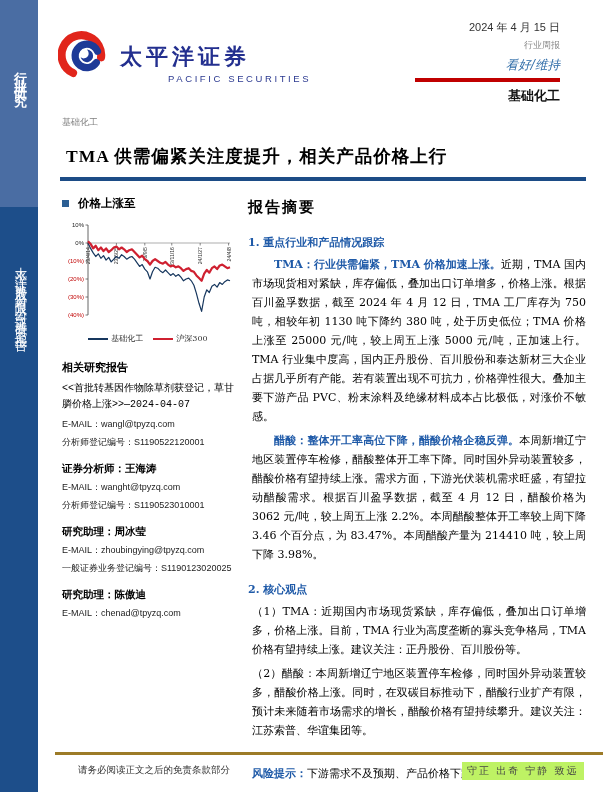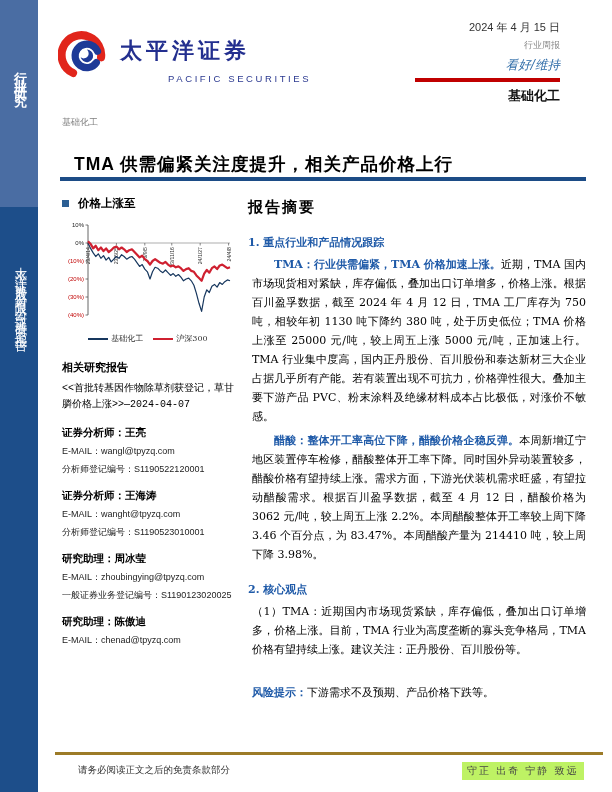--- a/index.html
+++ b/index.html
@@ -10,30 +10,30 @@
   .sb-top{position:absolute;left:0;top:0;width:38px;height:207px;background:#4a6da3;}
   .sb-bottom{position:absolute;left:0;top:207px;width:38px;height:585px;background:#1d4e8a;}
   .vtext{writing-mode:vertical-rl;color:#ffffff;font-family:"DejaVu Serif",serif;}
   .vt-top{position:absolute;left:11px;top:62px;font-size:13px;letter-spacing:7px;font-weight:bold;}
   .vt-bottom{position:absolute;left:12px;top:50px;font-size:12.5px;letter-spacing:4.5px;}
   
   .brand{position:absolute;left:58px;top:26px;display:flex;align-items:flex-end;}
   .brand svg{display:block;}
   .brand-text{margin-left:8px;}
   .brand-cn{font-size:22px;font-weight:bold;color:#232f8f;letter-spacing:4px;font-family:"DejaVu Serif",serif;}
-  .brand-en{font-size:9.5px;color:#2b3990;letter-spacing:2.6px;margin-top:7px;padding-left:48px;}
+  .brand-en{font-size:9.5px;color:#2b3990;letter-spacing:2.6px;margin-top:1px;padding-left:48px;}
   .head-meta{position:absolute;left:360px;top:20px;width:200px;text-align:right;}
   .hm-date{font-size:11px;color:#333333;}
   .hm-type{font-size:9px;color:#8a8a8a;margin-top:4px;}
   .hm-rating{font-size:12.5px;color:#2e6ca8;margin-top:5px;font-family:"DejaVu Serif",serif;font-style:italic;}
   .hm-redline{height:3.5px;background:#c00000;width:145px;margin:4px 0 0 auto;}
   .hm-industry{font-size:13px;font-weight:bold;color:#111111;margin-top:5px;font-family:"DejaVu Serif",serif;}
   .cat-label{position:absolute;left:62px;top:116px;font-size:9px;color:#808080;}
-  .title{position:absolute;left:62px;top:140px;width:520px;margin:12px;font-size:17.5px;font-weight:bold;
-         color:#000000;font-family:Liberation Sans, sans-serif;letter-spacing:1px;}
+  .title{position:absolute;left:62px;top:140px;width:520px;margin:4px;font-size:17.5px;font-weight:bold;
+         color:#000000;font-family:Liberation Serif, serif;letter-spacing:1px;}
   .title-rule{position:absolute;left:60px;top:177px;width:526px;height:4px;background:#1c4c86;}
   
   .left-col{position:absolute;left:62px;top:196px;width:172px;font-family:"DejaVu Serif",serif;}
   .sec-head{display:flex;align-items:center;}
   .bullet{width:7px;height:7px;background:#2c5f94;display:inline-block;margin-right:9px;}
   .sec-title{font-size:11.5px;font-weight:bold;color:#000000;}
   .chart{width:172px;height:112px;margin-top:8px;}
   .legend{display:flex;justify-content:center;gap:10px;font-size:8px;color:#333;margin-top:-2px;}
   .legend .li{display:flex;align-items:center;gap:3px;}
   .legend .sw{display:inline-block;width:20px;height:2px;}
@@ -135,21 +135,20 @@
       </span>
       <span class="li">
         <span class="sw" style="background: rgb(207, 32, 48);"></span>
         <span>沪深300</span>
       </span>
     </div>
 
     <div class="rel-head">相关研究报告</div>
     <div class="rel-item">&lt;&lt;首批转基因作物除草剂获登记，草甘膦价格上涨&gt;&gt;—2024-04-07</div>
 
-    <div class="an-title">证券分析师：王亮</div>
     <div class="an-line">E-MAIL：wangl@tpyzq.com</div>
     <div class="an-line">分析师登记编号：S1190522120001</div>
 
     <div class="an-title">证券分析师：王海涛</div>
     <div class="an-line">E-MAIL：wanght@tpyzq.com</div>
     <div class="an-line">分析师登记编号：S1190523010001</div>
 
     <div class="an-title">研究助理：周冰莹</div>
     <div class="an-line">E-MAIL：zhoubingying@tpyzq.com</div>
     <div class="an-line">一般证券业务登记编号：S1190123020025</div>
@@ -158,20 +157,21 @@
     <div class="an-line">E-MAIL：chenad@tpyzq.com</div>
   </section>
 
   <section class="right-col">
     <h2>报告摘要</h2>
     <h3>1. 重点行业和产品情况跟踪</h3>
     <p class="indent"><span class="lead">TMA：行业供需偏紧，TMA 价格加速上涨。</span><span>近期，TMA 国内市场现货相对紧缺，库存偏低，叠加出口订单增多，价格上涨。根据百川盈孚数据，截至 2024 年 4 月 12 日，TMA 工厂库存为 750 吨，相较年初 1130 吨下降约 380 吨，处于历史低位；TMA 价格上涨至 25000 元/吨，较上周五上涨 5000 元/吨，正加速上行。TMA 行业集中度高，国内正丹股份、百川股份和泰达新材三大企业占据几乎所有产能。若有装置出现不可抗力，价格弹性很大。叠加主要下游产品 PVC、粉末涂料及绝缘材料成本占比极低，对涨价不敏感。</span></p>
     <p class="indent"><span class="lead">醋酸：整体开工率高位下降，醋酸价格企稳反弹。</span><span>本周新增辽宁地区装置停车检修，醋酸整体开工率下降。同时国外异动装置较多，醋酸价格有望持续上涨。需求方面，下游光伏装机需求旺盛，有望拉动醋酸需求。根据百川盈孚数据，截至 4 月 12 日，醋酸价格为 3062 元/吨，较上周五上涨 2.2%。本周醋酸整体开工率较上周下降 3.46 个百分点，为 83.47%。本周醋酸产量为 214410 吨，较上周下降 3.98%。</span></p>
     <h3>2. 核心观点</h3>
     <p>（1）TMA：近期国内市场现货紧缺，库存偏低，叠加出口订单增多，价格上涨。目前，TMA 行业为高度垄断的寡头竞争格局，TMA 价格有望持续上涨。建议关注：正丹股份、百川股份等。</p>
+    <p>（2）醋酸：本周新增辽宁地区装置停车检修，同时国外异动装置较多，醋酸价格上涨。同时，在双碳目标推动下，醋酸行业扩产有限，预计未来随着市场需求的增长，醋酸价格有望持续攀升。建议关注：江苏索普、华谊集团等。</p>
     <p class="risk"><span class="lead">风险提示：</span><span>下游需求不及预期、产品价格下跌等。</span></p>
   </section>
 
   <div class="foot-rule"></div>
   <div class="disclaimer">请务必阅读正文之后的免责条款部分</div>
   <div class="motto">守正 出奇 宁静 致远</div>
 
 </div>
 
 </body></html>

